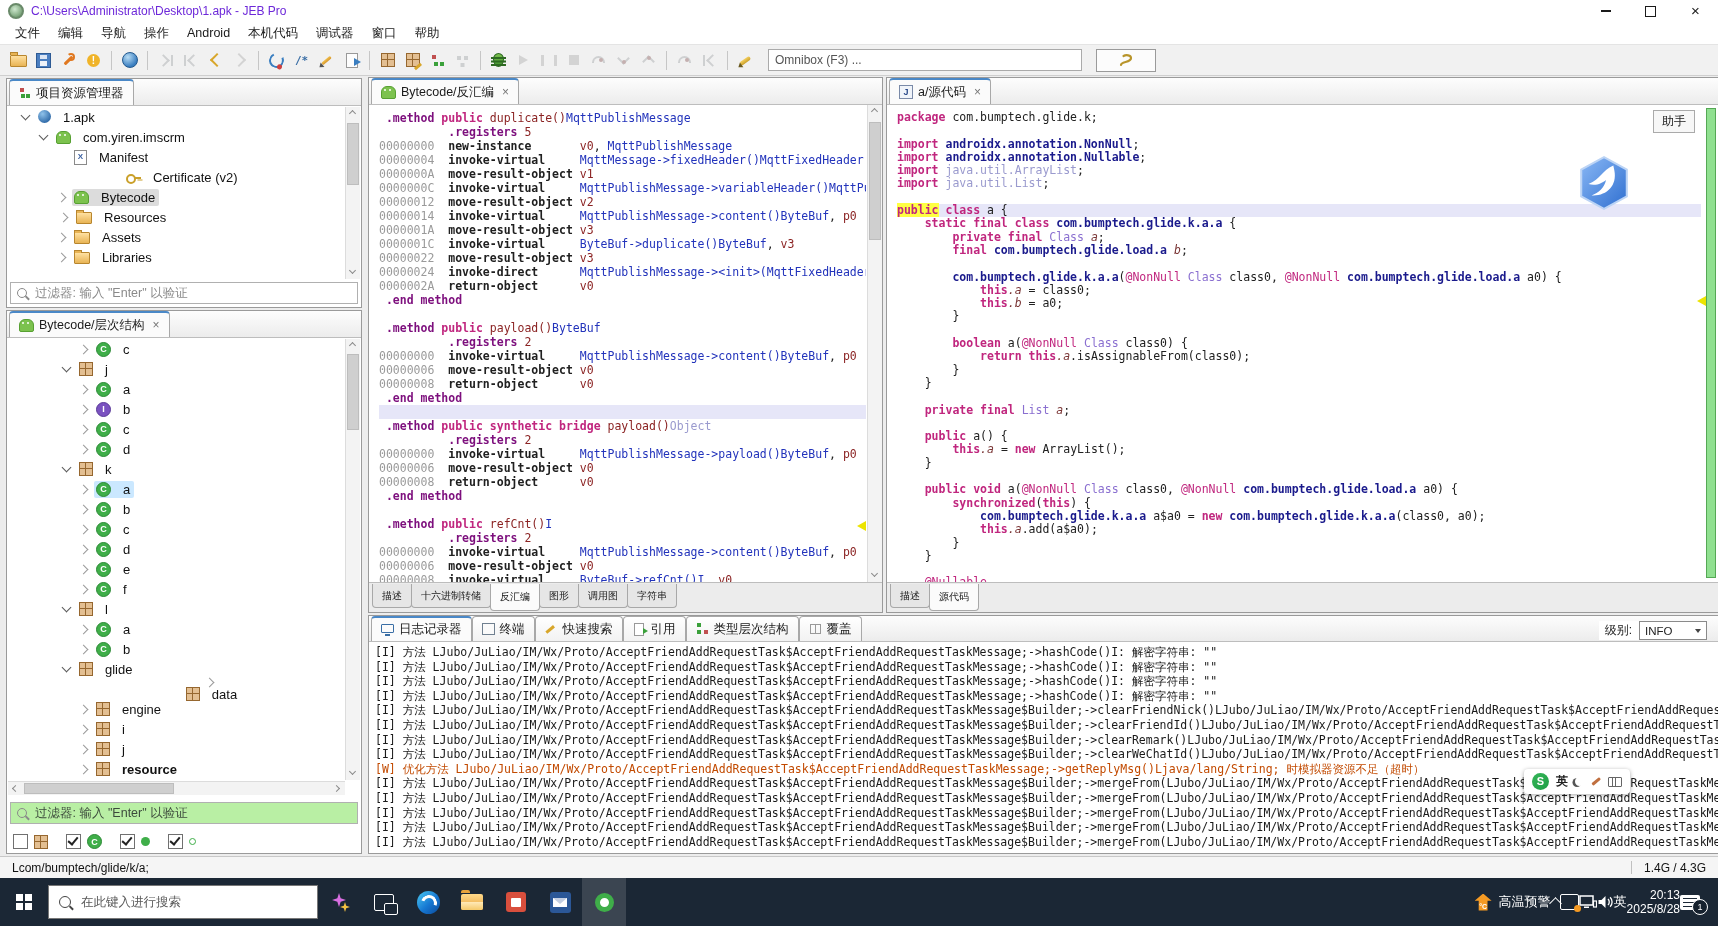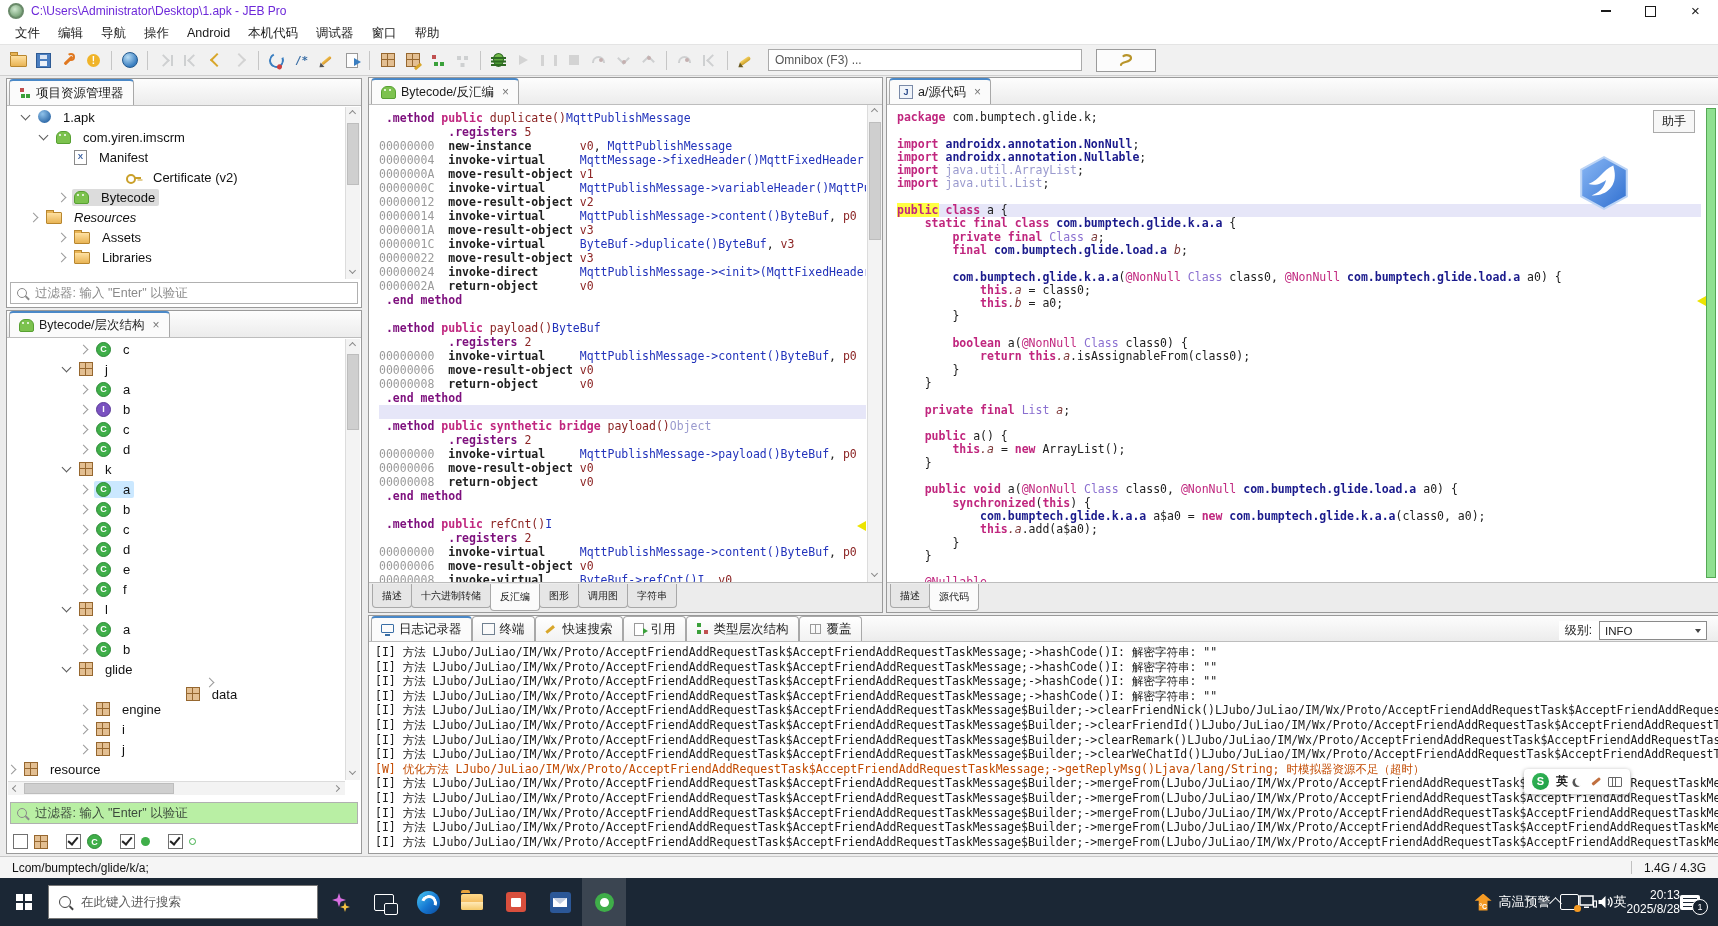--- a/index.html
+++ b/index.html
@@ -185,21 +185,21 @@
   .lic-term::before{content:"";position:absolute;inset:0;border:1.5px solid #708090;background:#fafafa}
   .lic-qsearch::before{content:"";position:absolute;left:0;top:5px;width:10px;height:2.5px;background:#d8a62a;transform:rotate(-40deg)}
   .lic-refs::before{content:"";position:absolute;left:1px;top:0;width:8px;height:11px;border:1px solid #999;background:#fff}
   .lic-refs::after{content:"";position:absolute;right:-2px;bottom:1px;border-left:5px solid #3aa03a;border-top:3px solid transparent;border-bottom:3px solid transparent}
   .lic-thier::before{content:"";position:absolute;left:1px;top:0;width:4px;height:4px;background:#3aa03a;box-shadow:0 7px 0 #3aa03a,7px 7px 0 #c05050}
   .lic-overlay::before{content:"";position:absolute;inset:1px;border:1.5px solid #999;background:linear-gradient(to right,transparent 4px,#999 4px,#999 5px,transparent 5px)}
   #logbody{position:absolute;left:0;top:26px;right:0;bottom:0;overflow:hidden;padding:3px 0 0 6px}
   .logline{height:14.6px;line-height:14.6px;font-family:"DejaVu Sans Mono",monospace;font-size:11.5px;white-space:pre;color:#1a1a1a}
   .logline.warn{color:#c24a00}
   #levelbox{position:absolute;top:5px;right:12px;display:flex;align-items:center;gap:7px;font-size:12px;color:#222;background:#fff;padding-left:6px}
-  .combo{width:108px;height:19px;border:1px solid #8a8a8a;background:#fff;display:flex;align-items:center;justify-content:space-between;padding:0 5px;font-size:11.5px;box-sizing:border-box}
+  .combo{width:68px;height:19px;border:1px solid #8a8a8a;background:#fff;display:flex;align-items:center;justify-content:space-between;padding:0 5px;font-size:11.5px;box-sizing:border-box}
   .combo .arr{width:0;height:0;border-top:4px solid #444;border-left:3.5px solid transparent;border-right:3.5px solid transparent}
 
   
   #statusbar{position:absolute;left:0;top:856px;width:1718px;height:22px;background:#f5f5f5;border-top:1px solid #c8c8c8;display:flex;align-items:center;padding:0 12px;font-size:12px;color:#111;box-sizing:border-box}
   #statusbar .sdiv{margin-left:auto;width:1px;height:13px;background:#c0c0c0;margin-right:12px}
 
   
   #taskbar{position:absolute;left:0;top:878px;width:1718px;height:48px;background:#1b2735;display:flex;align-items:center;color:#fff}
   #startbtn{width:48px;height:48px;display:flex;align-items:center;justify-content:center}
   .winlogo{display:grid;grid-template-columns:7px 7px;grid-template-rows:7px 7px;gap:2px}
@@ -419,21 +419,21 @@
               <span class="tlabel">Certificate (v2)</span>
             </span>
           </div>
           <div class="trow" style="padding-left: 50px;">
             <span class="chev"></span>
             <span class="twrap sel-gray">
               <span class="ic ic-android"></span>
               <span class="tlabel">Bytecode</span>
             </span>
           </div>
-          <div class="trow" style="padding-left: 22px; font-style: italic;">
+          <div class="trow" style="padding-left: 52px;">
             <span class="chev"></span>
             <span class="twrap">
               <span class="ic ic-folder2"></span>
               <span class="tlabel">Resources</span>
             </span>
           </div>
           <div class="trow" style="padding-left: 50px;">
             <span class="chev"></span>
             <span class="twrap">
               <span class="ic ic-folder2"></span>
@@ -608,21 +608,21 @@
               <span class="tlabel">i</span>
             </span>
           </div>
           <div class="trow" style="padding-left: 72px;">
             <span class="chev"></span>
             <span class="twrap">
               <span class="ic ic-pkg"></span>
               <span class="tlabel">j</span>
             </span>
           </div>
-          <div class="trow" style="">
+          <div class="trow" style="padding-left: 72px; font-weight: bold;">
             <span class="chev"></span>
             <span class="twrap">
               <span class="ic ic-pkg"></span>
               <span class="tlabel">resource</span>
             </span>
           </div>
         </div>
       <div class="vsb" style="right:1px;top:28px;height:441px">
         <div class="sarr up" style="top:0;left:0"></div>
         <div class="sbthumb" style="left:1px;right:1px;top:15px;height:76px"></div>

